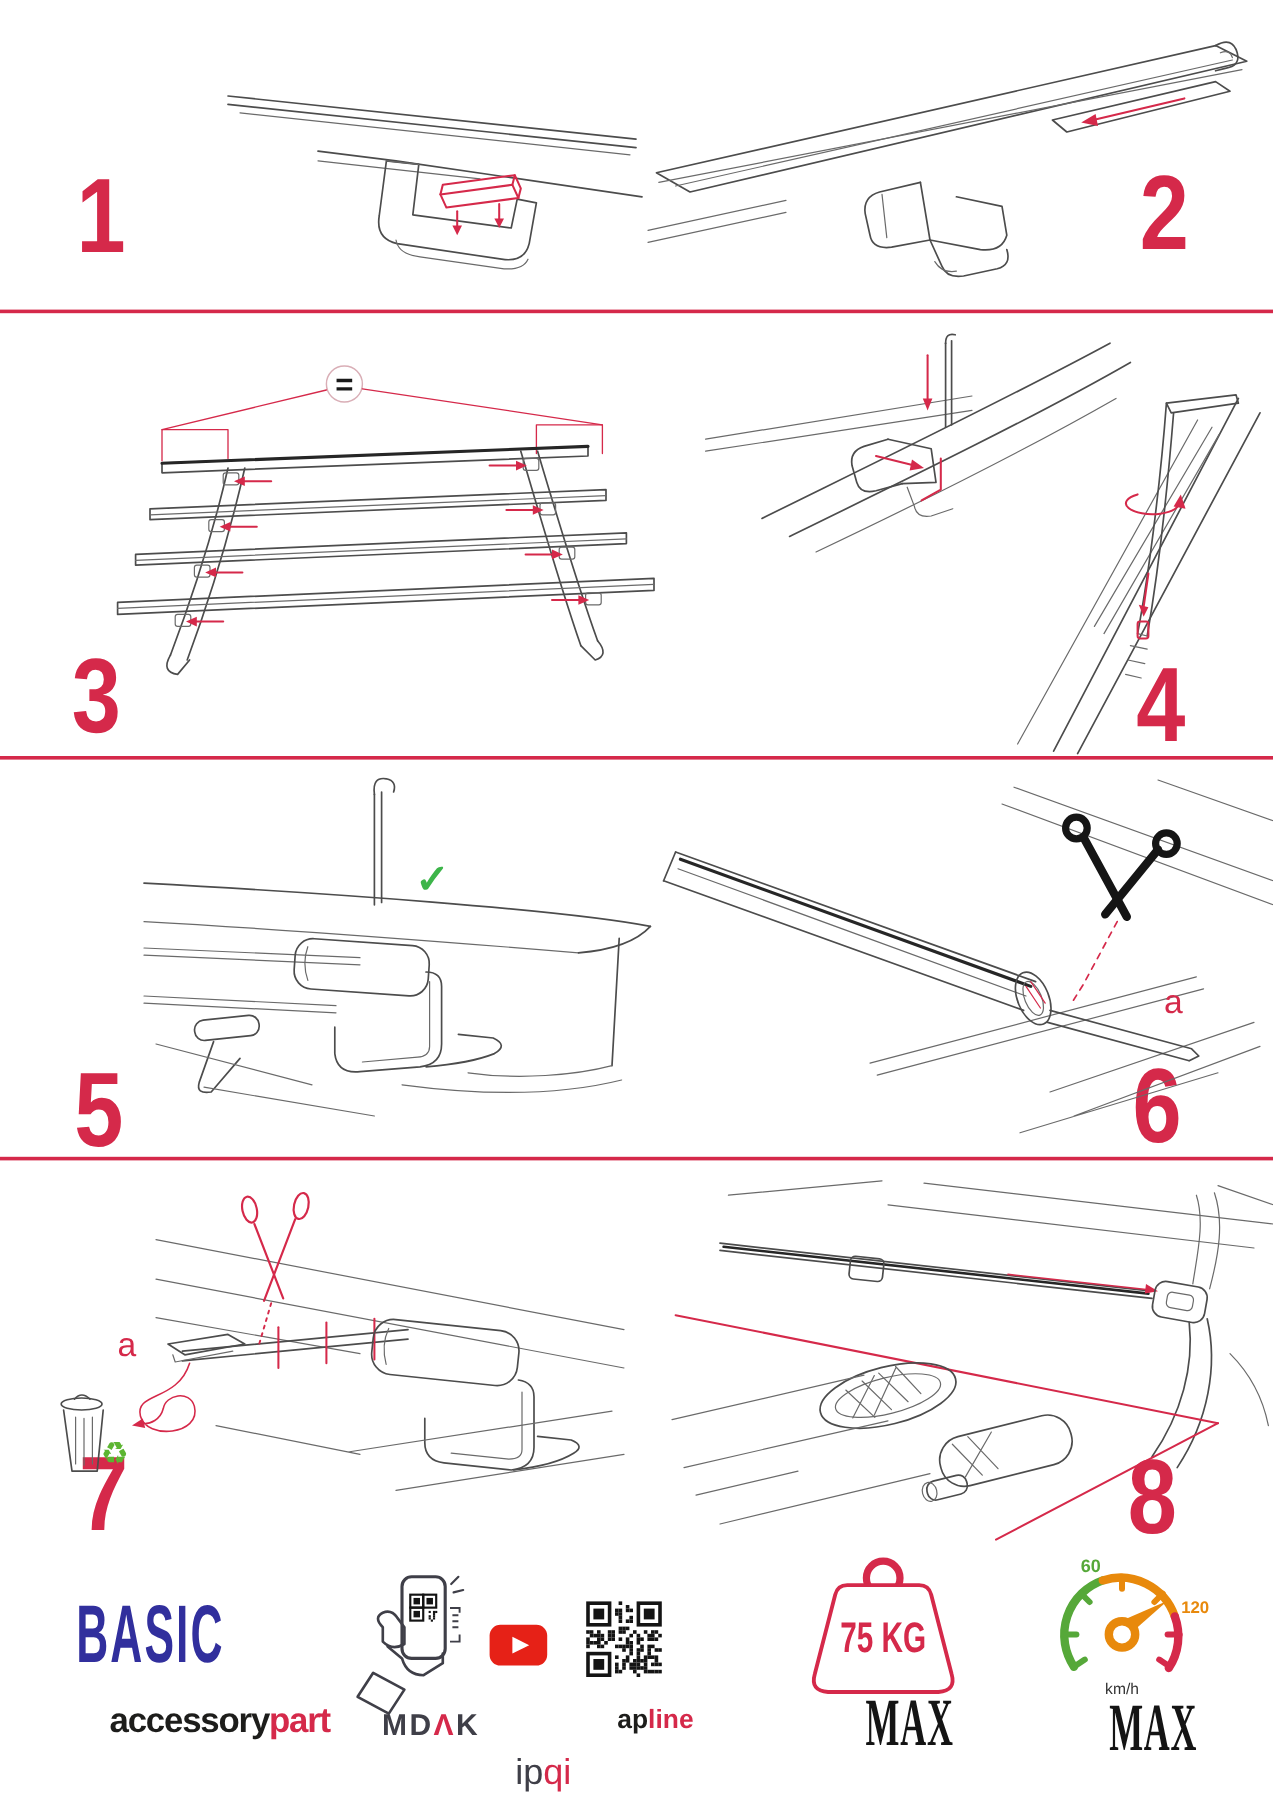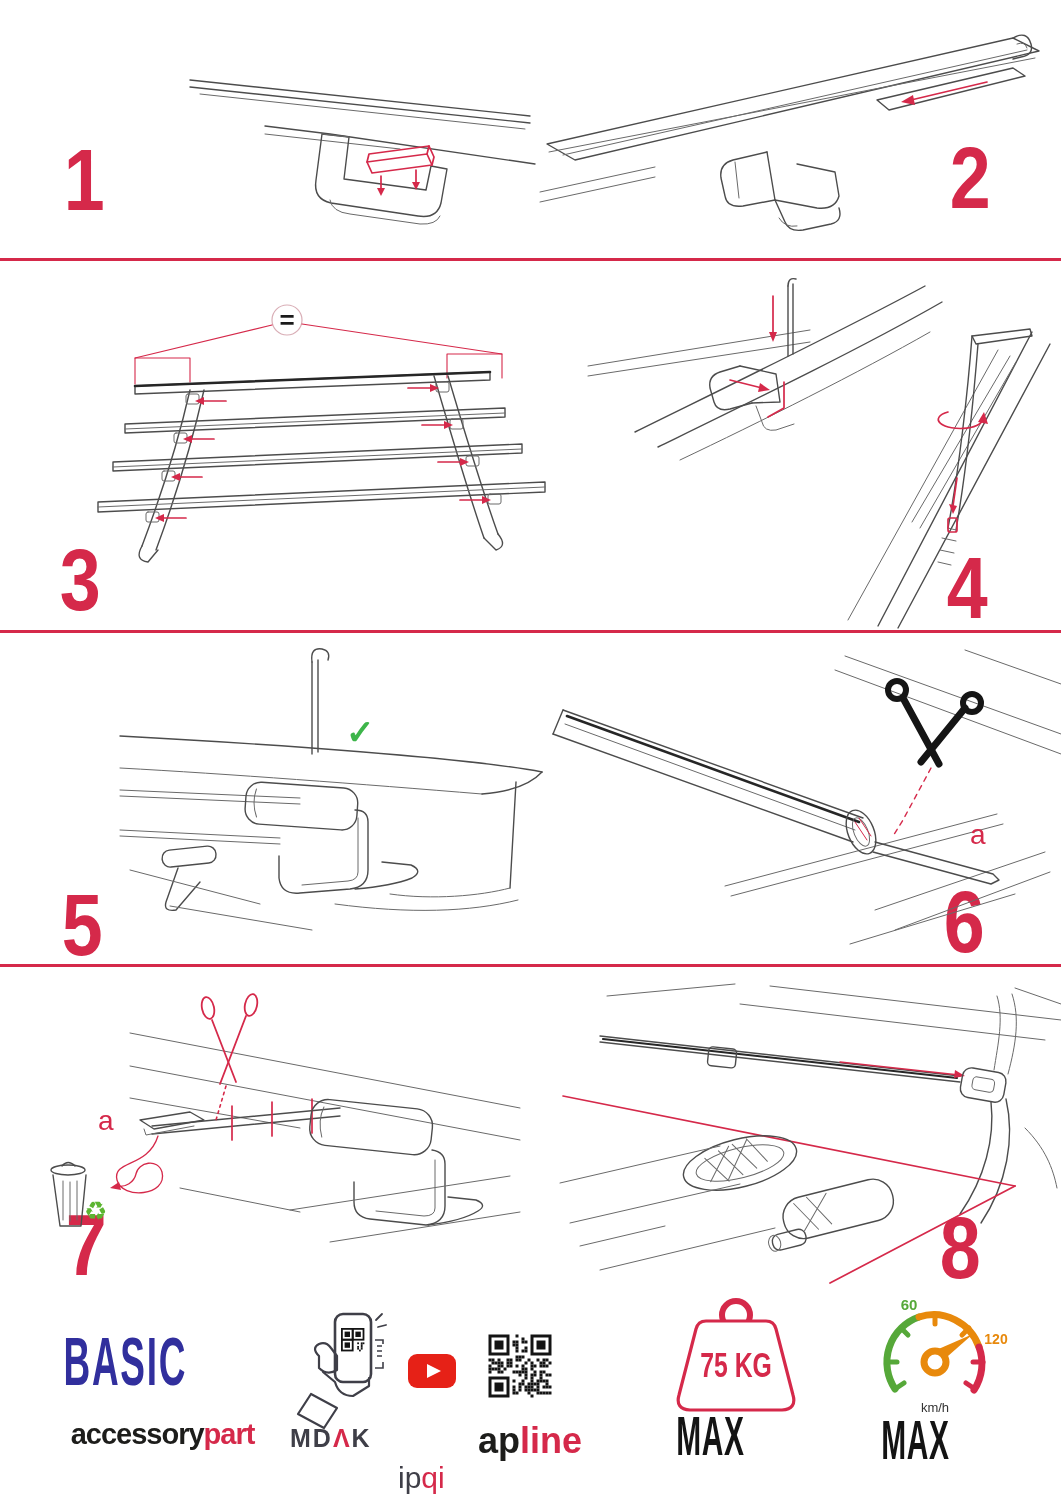--- a/index.html
+++ b/index.html
@@ -9,29 +9,29 @@
   .num{position:absolute;font-family:"Liberation Sans",sans-serif;font-weight:bold;
        font-size:80px;line-height:1;color:#d5294a;transform:scale(0.92,1.1);transform-origin:center;}
   svg{position:absolute;overflow:visible;}
   svg text{font-family:"Liberation Sans",sans-serif;}
   .sk{stroke:#4c4c4c;fill:none;stroke-width:1.4;stroke-linecap:round;stroke-linejoin:round;}
   .sk2{stroke:#6a6a6a;fill:none;stroke-width:1;stroke-linecap:round;stroke-linejoin:round;}
   .dark{stroke:#262626;fill:none;stroke-width:2.6;stroke-linecap:round;}
   .rd{stroke:#d5294a;fill:none;stroke-width:1.7;stroke-linecap:round;stroke-linejoin:round;}
   .rdf{fill:#d5294a;stroke:none;}
   .atext{fill:#d5294a;font-size:28px;}
-  .footer-label{position:absolute;text-align:left;font-weight:bold;color:#3f3f48;}
+  .footer-label{position:absolute;text-align:right;font-weight:bold;color:#3f3f48;}
   .accent{color:#d5294a;}
   .maxword{display:inline-block;font-weight:bold;font-size:44px;line-height:1;color:#141414;
            transform:scale(0.68,1.28);transform-origin:center top;letter-spacing:1px;}
-  .maxwrap{position:absolute;text-align:left;}
+  .maxwrap{position:absolute;text-align:right;font-family:Liberation Serif, serif;}
   #basic-title{position:absolute;left:55px;top:1326px;width:215px;height:72px;}
   #basic-title span{display:inline-block;font-weight:bold;font-size:42px;line-height:72px;
                     color:#312f9d;letter-spacing:2px;transform:scale(0.88,1.62);transform-origin:center;}
-  #brand-line{position:absolute;left:50px;top:1418px;width:225px;text-align:center;
+  #brand-line{position:absolute;left:50px;top:1418px;width:225px;text-align:right;
               font-weight:bold;font-size:29px;letter-spacing:-1px;color:#1d1d1b;}
 </style>
 </head>
 <body>
 
 <div id="page">
 
   <span class="num" style="left:62px;top:140px;">1</span>
   <svg style="left:170px;top:22px;" width="370" height="220" viewBox="0 0 370 220">
     <path class="sk" d="M20,58 L360,94"></path>
@@ -452,21 +452,21 @@
         <rect x="27" y="57" width="3" height="3" fill="#141414"></rect>
         <rect x="39" y="57" width="3" height="3" fill="#141414"></rect>
         <rect x="48" y="57" width="3" height="3" fill="#141414"></rect>
         <rect x="51" y="57" width="3" height="3" fill="#141414"></rect>
         <rect x="54" y="57" width="3" height="3" fill="#141414"></rect>
         <rect x="57" y="57" width="3" height="3" fill="#141414"></rect>
         <rect x="60" y="57" width="3" height="3" fill="#141414"></rect>
         <rect x="42" y="60" width="3" height="3" fill="#141414"></rect>
       </g>
   </svg>
-  <div class="footer-label" style="left:478px;top:1420px;width:100px;font-size:36px;color:#1d1d1b;">
+  <div class="footer-label" style="left:478px;top:1420px;width:100px;font-size:22px;color:#1d1d1b;">
     <span>ap</span><span class="accent">line</span>
   </div>
 
   <svg style="left:660px;top:1293px;" width="152" height="122" viewBox="0 0 152 122">
     <circle cx="76" cy="22" r="14" fill="none" stroke="#d5294a" stroke-width="6"></circle>
     <path d="M46,28 L106,28 Q114,28 116,36 L133,102 Q137,116 122,117 L30,117 Q15,116 19,102 L36,36 Q38,28 46,28 Z" fill="#ffffff" stroke="#d5294a" stroke-width="3.2" stroke-linejoin="round"></path>
     <text x="76" y="84" text-anchor="middle" font-size="31" font-weight="bold" fill="#d5294a" transform="translate(76,84) scale(0.8,1.15) translate(-76,-84)">75 KG</text>
   </svg>
   <div class="maxwrap" style="left:660px;top:1408px;width:152px;">
     <span class="maxword">MAX</span>

